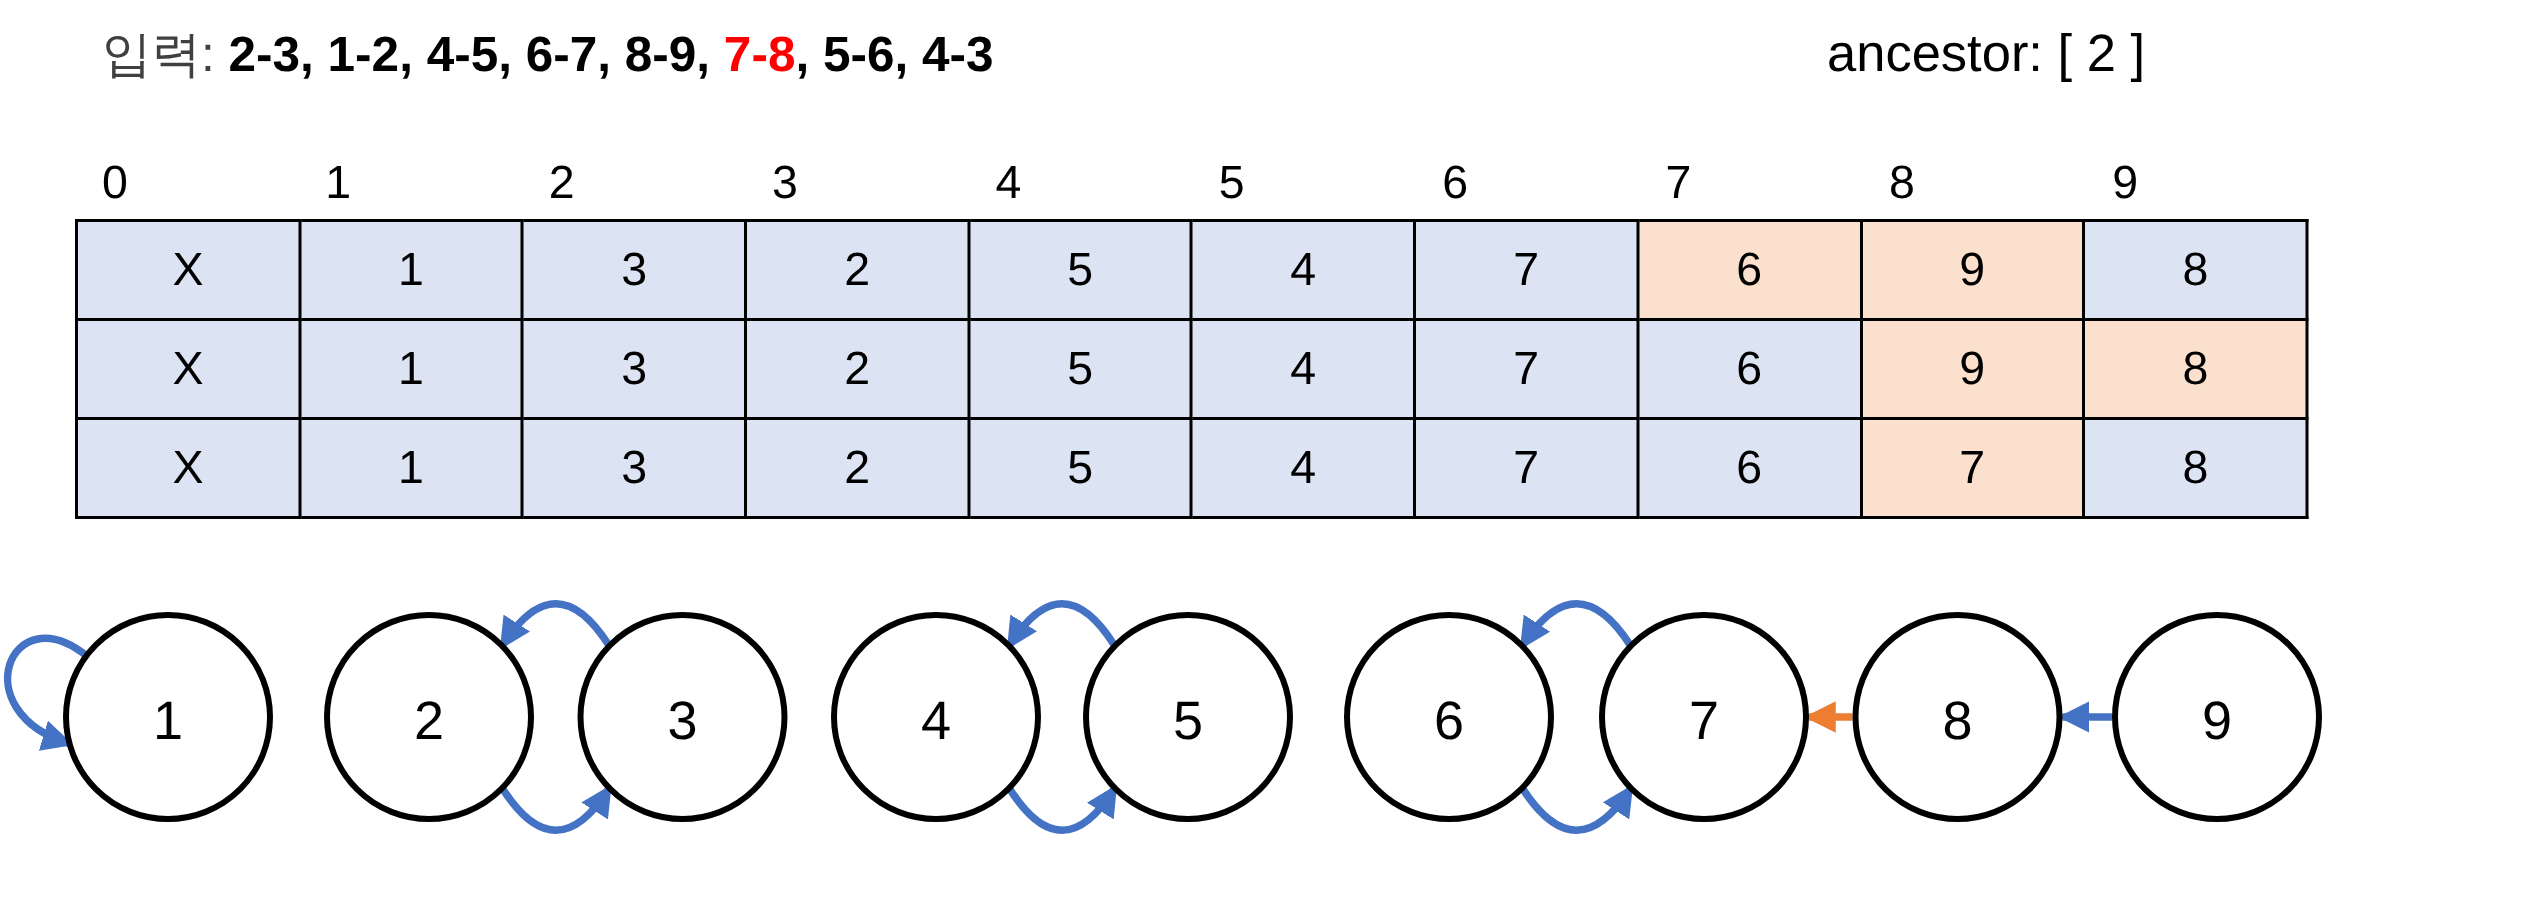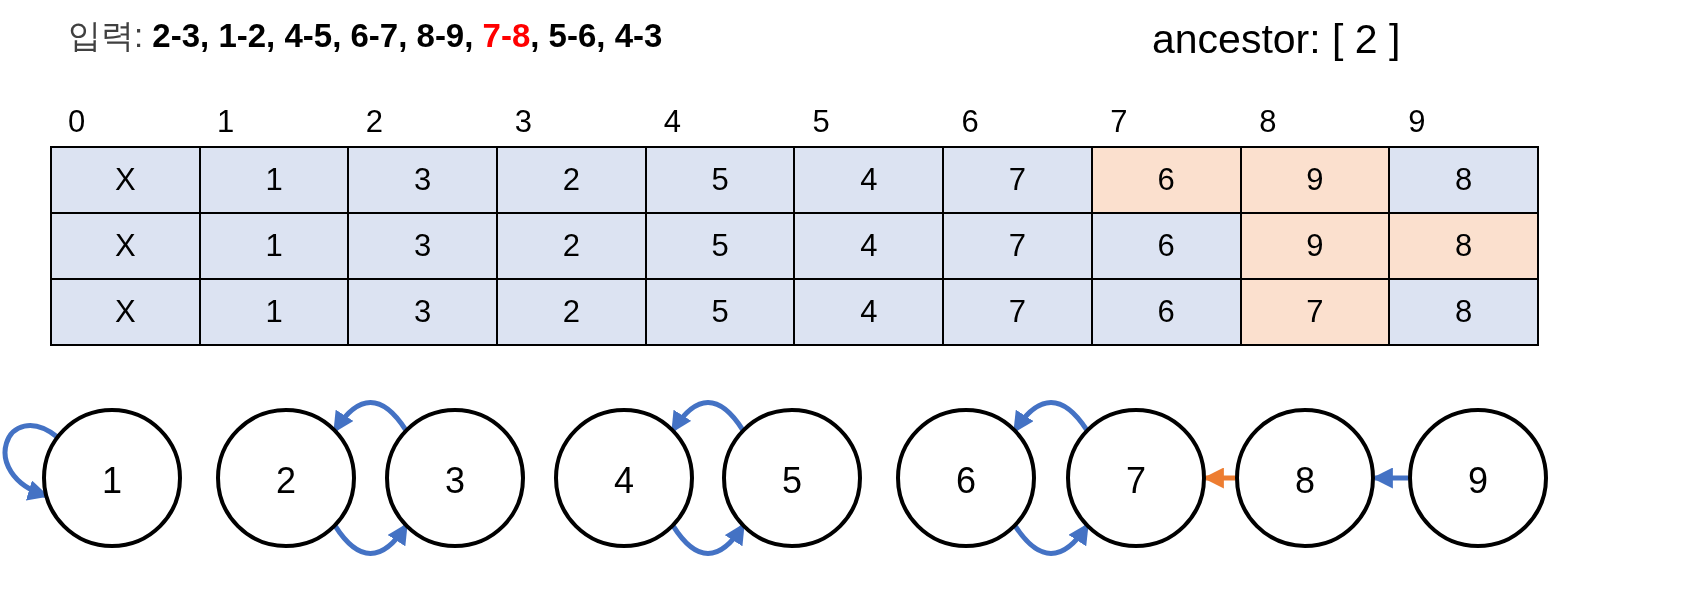--- a/index.html
+++ b/index.html
@@ -34,23 +34,23 @@
     letter-spacing: 0px;
   }
   #input-label {
     font-weight: normal;
     color: #404040;
   }
   .edge-tok { font-weight: bold; }
   .edge-tok.hl { color: #ff0000; }
   #ancestor-line {
     position: absolute;
-    left: 1152px;
+    left: 1218px;
     top: 2px;
-    font-size: 41px;
+    font-size: 35px;
     font-weight: normal;
     white-space: nowrap;
   }
 
   
   #col-index-row {
     position: absolute;
     left: 50px;
     top: 103px;
     width: 1489px;

